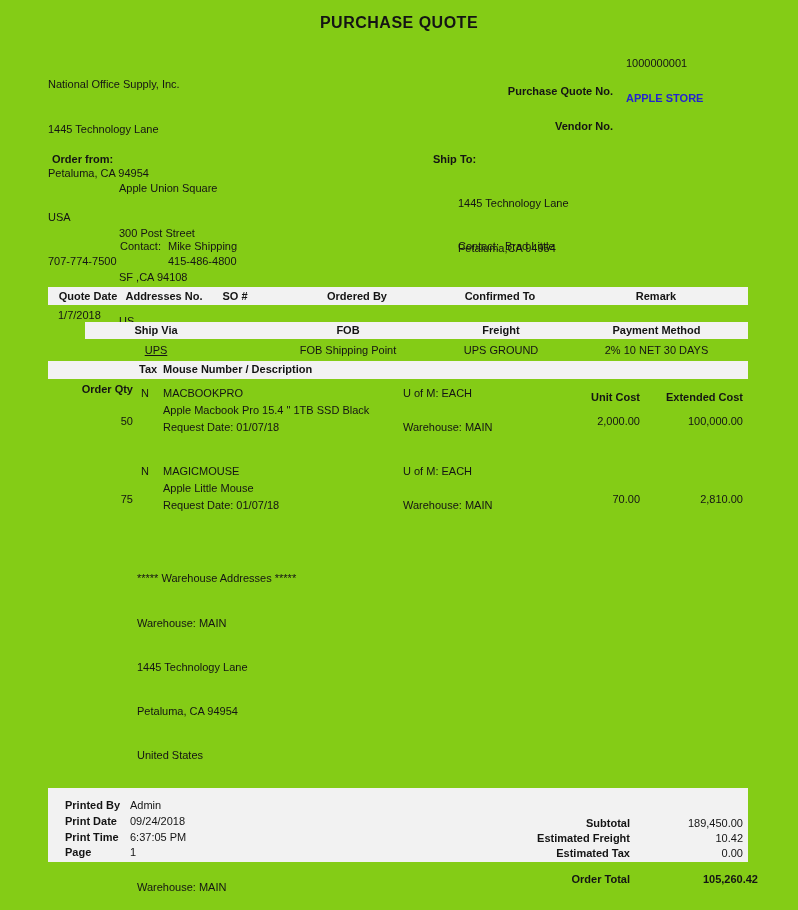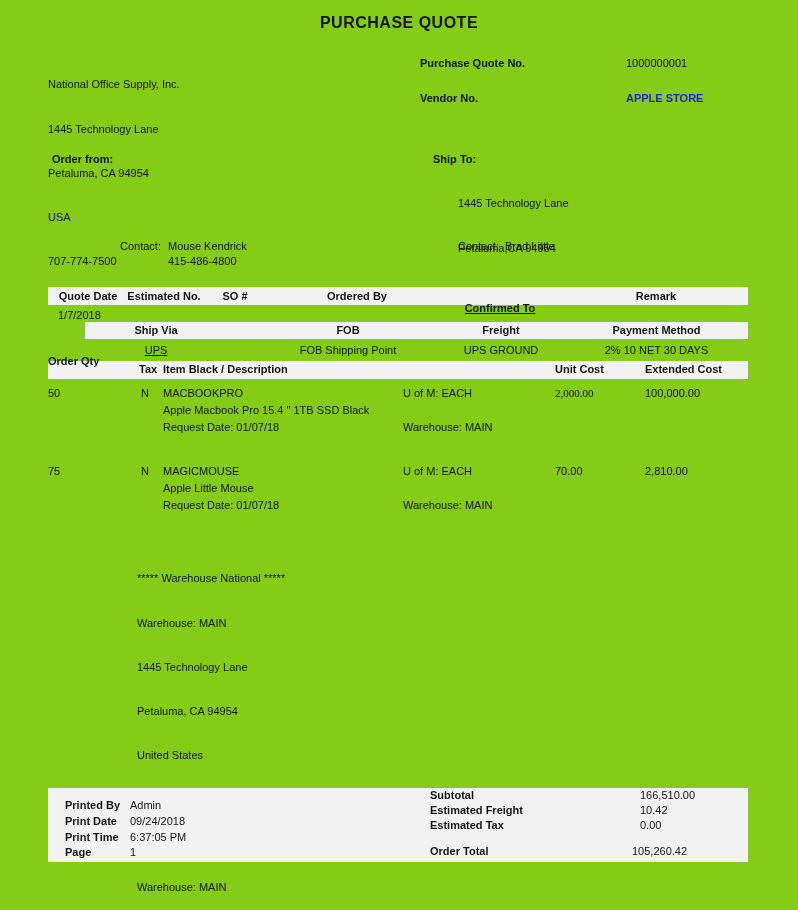--- a/index.html
+++ b/index.html
@@ -3,21 +3,21 @@
 <meta charset="utf-8">
 <style>
   html,body{margin:0;padding:0;}
   body{
     width:798px;height:910px;background:#ffffff;
     font-family:"Liberation Sans", sans-serif;color:#141414;
   }
   .page{position:relative;width:798px;height:910px;overflow:hidden;background:#84cc16;}
   .abs{position:absolute;font-size:11px;line-height:13px;white-space:pre;}
   .b{font-weight:700;}
-  .r{}
+  .r{text-align:right;margin-top:28px;}
   .c{text-align:center;}
   .band{position:absolute;background:#f2f2f2;}
   .title{position:absolute;left:0;top:14px;width:798px;text-align:center;
          font-size:16px;font-weight:700;letter-spacing:.5px;}
   .lines{line-height:14.7px;}
   .lines div{min-height:14.7px;}
   .link{color:#2424d0;}
   .box{position:absolute;background:#f2f2f2;}
 </style>
 </head>
@@ -35,89 +35,95 @@
     <div>707-774-7500</div>
   </div>
 
   <div class="abs b r" style="left:420px;top:57px;width:193px;">Purchase Quote No.</div>
   <div class="abs" style="left:626px;top:57px;">1000000001</div>
 
   <div class="abs b r" style="left:420px;top:92px;width:193px;">Vendor No.</div>
   <div class="abs link" style="left:626px;top:92px;font-weight:bold;">APPLE STORE</div>
 
   <div class="abs b" style="left:52px;top:153px;">Order from:</div>
+  <div class="abs lines" style="left:119px;top:152px;">
+    <div>Apple Union Square</div>
+    <div>300 Post Street</div>
+    <div>SF ,CA 94108</div>
+    <div>US</div>
+  </div>
 
   <div class="abs b" style="left:433px;top:153px;">Ship To:</div>
   <div class="abs lines" style="left:458px;top:167px;">
     <div>1445 Technology Lane</div>
     <div>Petaluma,CA 94954</div>
     <div>US</div>
   </div>
 
   <div class="abs" style="left:120px;top:240px;">Contact:</div>
-  <div class="abs" style="left:168px;top:240px;">Mouse Kendrick</div>
+  <div class="abs" style="left:168px;top:240px;">Mike Shipping</div>
   <div class="abs" style="left:168px;top:255px;">415-486-4800</div>
 
   <div class="abs" style="left:458px;top:240px;">Contact:</div>
   <div class="abs" style="left:505px;top:240px;">Brad Little</div>
 
   <div class="band" style="left:48px;top:287px;width:700px;height:18px;"></div>
   <div class="abs b c" style="left:48px;top:290px;width:80px;">Quote Date</div>
-  <div class="abs b c" style="left:124px;top:290px;width:80px;">Estimated No.</div>
+  <div class="abs b c" style="left:124px;top:290px;width:80px;">Addresses No.</div>
   <div class="abs b c" style="left:205px;top:290px;width:60px;">SO #</div>
   <div class="abs b c" style="left:300px;top:290px;width:114px;">Ordered By</div>
-  <div class="abs b c" style="left:443px;top:302px;width:114px;text-decoration:underline;">Confirmed To</div>
+  <div class="abs b c" style="left:443px;top:290px;width:114px;">Confirmed To</div>
   <div class="abs b c" style="left:600px;top:290px;width:112px;">Remark</div>
 
   <div class="abs" style="left:58px;top:309px;">1/7/2018</div>
 
   <div class="band" style="left:85px;top:322px;width:663px;height:17px;"></div>
   <div class="abs b c" style="left:85px;top:324px;width:142px;">Ship Via</div>
   <div class="abs b c" style="left:270px;top:324px;width:156px;">FOB</div>
   <div class="abs b c" style="left:430px;top:324px;width:142px;">Freight</div>
   <div class="abs b c" style="left:580px;top:324px;width:153px;">Payment Method</div>
 
   <div class="abs c" style="left:85px;top:344px;width:142px;text-decoration:underline;">UPS</div>
   <div class="abs c" style="left:270px;top:344px;width:156px;">FOB Shipping Point</div>
   <div class="abs c" style="left:430px;top:344px;width:142px;">UPS GROUND</div>
   <div class="abs c" style="left:580px;top:344px;width:153px;">2% 10 NET 30 DAYS</div>
 
   <div class="band" style="left:48px;top:361px;width:700px;height:18px;"></div>
   <div class="abs b r" style="left:48px;top:355px;width:85px;">Order Qty</div>
   <div class="abs b" style="left:139px;top:363px;">Tax</div>
-  <div class="abs b" style="left:163px;top:363px;">Item Black / Description</div>
+  <div class="abs b" style="left:163px;top:363px;">Mouse Number / Description</div>
   <div class="abs b r" style="left:555px;top:363px;width:85px;">Unit Cost</div>
   <div class="abs b r" style="left:645px;top:363px;width:98px;">Extended Cost</div>
 
   <div>
     <div class="abs r" style="left:48px;top:387px;width:85px;">50</div>
     <div class="abs" style="left:141px;top:387px;">N</div>
     <div class="abs" style="left:163px;top:387px;">MACBOOKPRO</div>
     <div class="abs" style="left:403px;top:387px;">U of M: EACH</div>
-    <div class="abs r" style="left:555px;top:387px;width:85px;font-family:Liberation Serif, serif;">2,000.00</div>
+    <div class="abs r" style="left:555px;top:387px;width:85px;">2,000.00</div>
     <div class="abs r" style="left:645px;top:387px;width:98px;">100,000.00</div>
     <div class="abs" style="left:163px;top:404px;">Apple Macbook Pro 15.4 " 1TB SSD Black</div>
     <div class="abs" style="left:163px;top:421px;">Request Date: 01/07/18</div>
     <div class="abs" style="left:403px;top:421px;">Warehouse: MAIN</div>
   </div>
 
   <div>
     <div class="abs r" style="left:48px;top:465px;width:85px;">75</div>
     <div class="abs" style="left:141px;top:465px;">N</div>
     <div class="abs" style="left:163px;top:465px;">MAGICMOUSE</div>
     <div class="abs" style="left:403px;top:465px;">U of M: EACH</div>
     <div class="abs r" style="left:555px;top:465px;width:85px;">70.00</div>
     <div class="abs r" style="left:645px;top:465px;width:98px;">2,810.00</div>
     <div class="abs" style="left:163px;top:482px;">Apple Little Mouse</div>
     <div class="abs" style="left:163px;top:499px;">Request Date: 01/07/18</div>
     <div class="abs" style="left:403px;top:499px;">Warehouse: MAIN</div>
   </div>
 
   <div class="abs lines" style="left:137px;top:542px;">
-    <div>***** Warehouse National *****</div>
+    <div>***** Warehouse Addresses *****</div>
     <div>Warehouse: MAIN</div>
     <div>1445 Technology Lane</div>
     <div>Petaluma, CA 94954</div>
     <div>United States</div>
     <div>    Telephone:</div>
     <div></div>
     <div>Warehouse: MAIN</div>
     
     
     
@@ -129,21 +135,21 @@
   <div class="abs b" style="left:65px;top:799px;">Printed By</div>
   <div class="abs" style="left:130px;top:799px;">Admin</div>
   <div class="abs b" style="left:65px;top:815px;">Print Date</div>
   <div class="abs" style="left:130px;top:815px;">09/24/2018</div>
   <div class="abs b" style="left:65px;top:831px;">Print Time</div>
   <div class="abs" style="left:130px;top:831px;">6:37:05 PM</div>
   <div class="abs b" style="left:65px;top:846px;">Page</div>
   <div class="abs" style="left:130px;top:846px;">1</div>
 
   <div class="abs b r" style="left:430px;top:789px;width:200px;">Subtotal</div>
-  <div class="abs r" style="left:640px;top:789px;width:103px;">166,510.00</div>
+  <div class="abs r" style="left:640px;top:789px;width:103px;">189,450.00</div>
   <div class="abs b r" style="left:430px;top:804px;width:200px;">Estimated Freight</div>
   <div class="abs r" style="left:640px;top:804px;width:103px;">10.42</div>
   <div class="abs b r" style="left:430px;top:819px;width:200px;">Estimated Tax</div>
   <div class="abs r" style="left:640px;top:819px;width:103px;">0.00</div>
   <div class="abs b r" style="left:430px;top:845px;width:200px;">Order Total</div>
-  <div class="abs r" style="left:632px;top:845px;width:103px;">105,260.42</div>
+  <div class="abs r" style="left:655px;top:845px;width:103px;font-weight:bold;">105,260.42</div>
 
 </div>
 
 </body></html>

